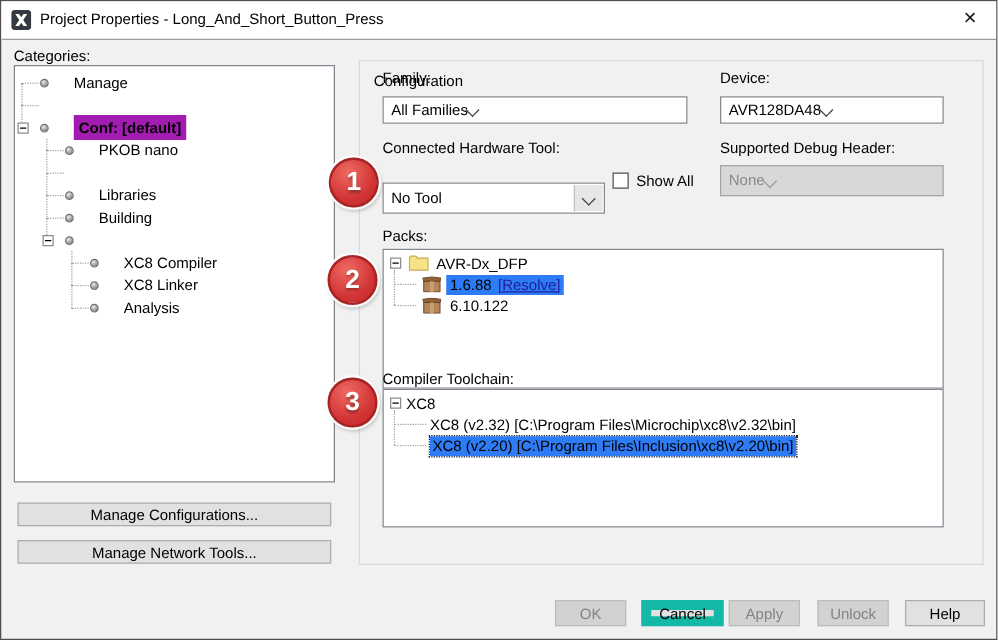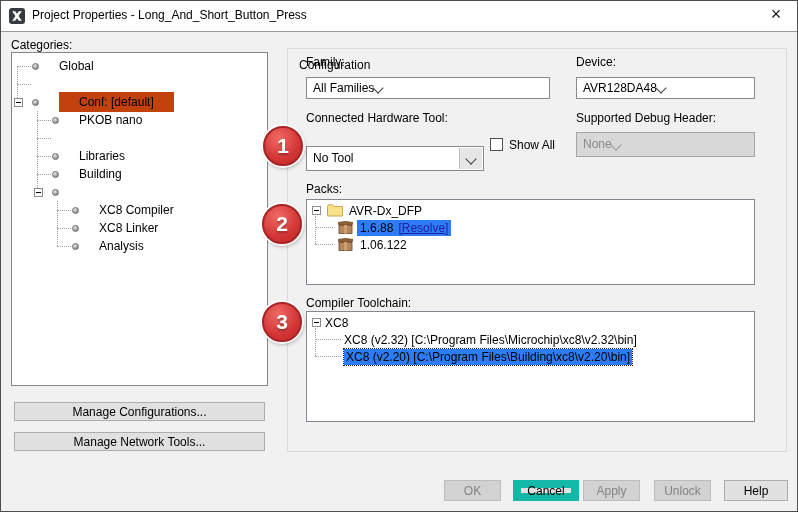--- a/index.html
+++ b/index.html
@@ -15,21 +15,21 @@
   .flabel{position:absolute;white-space:nowrap;}
   .panel-box{position:absolute;background:#ffffff;border:1px solid #82878f;box-sizing:border-box;}
   .groupbox{position:absolute;left:286px;top:47px;width:498px;height:402px;border:1px solid #d9d9d9;}
   .group-label{position:absolute;left:294px;top:57px;background:#f1f1f1;padding:0 4px;}
   
   .crow{position:absolute;left:1px;right:1px;height:18px;display:flex;align-items:center;line-height:18px;white-space:nowrap;}
   .crow.l0{padding-left:19px;} .crow.l1{padding-left:39px;} .crow.l2{padding-left:59px;}
   .bullet{width:7px;height:7px;border-radius:50%;flex:0 0 7px;
     background:radial-gradient(circle at 35% 30%, #ececec, #9d9d9d 60%, #6e6e6e);
     border:1px solid #6f6f6f;box-sizing:border-box;margin-right:20px;}
-  .cat-sel{font-weight:normal;background:#c2410c;padding:1px 20px;}
+  .cat-sel{font-weight:bold;background:#a21caf;padding:1px 4px;}
   .expander{position:absolute;width:9px;height:9px;background:#fff;border:1px solid #8c8c8c;box-sizing:border-box;}
   .expander::after{content:"";position:absolute;left:1px;right:1px;top:3px;height:1px;background:#000;}
   .expander.inline{position:relative;flex:0 0 9px;}
   .dv{position:absolute;width:0;border-left:1px dotted #a3a3a3;}
   .dh{position:absolute;height:0;border-top:1px dotted #a3a3a3;}
   
   .combo{position:absolute;background:#fff;border:1px solid #8a8a8a;box-sizing:border-box;padding-left:6px;overflow:hidden;white-space:nowrap;}
   .combo .chev{position:absolute;width:7px;height:7px;border-right:1px solid #404040;border-bottom:1px solid #404040;transform:rotate(45deg);}
   .combo-btn{position:absolute;right:1px;top:1px;bottom:1px;width:22px;background:#e6e6e6;border-left:1px solid #c0c0c0;}
   .combo.disabled{background:#d8d8d8;color:#8a8a8a;border-color:#a5a5a5;}
@@ -82,21 +82,21 @@
     <div class="dv" style="left:45px;top:148px;height:45px;"></div>
     <div class="dh" style="left:45px;top:157px;width:14px;"></div>
     <div class="dh" style="left:45px;top:175px;width:14px;"></div>
     <div class="dh" style="left:45px;top:193px;width:14px;"></div>
 
     <span class="expander" style="left:2px;top:45px;"></span>
     <span class="expander" style="left:22px;top:135px;"></span>
 
     <div class="crow l0" style="top:4px;">
         <span class="bullet"></span>
-        <span>Global</span>
+        <span>Manage</span>
       </div>
     <div class="crow l0" style="top:40px;">
         <span class="bullet"></span>
         <span class="cat-sel">Conf: [default]</span>
       </div>
     <div class="crow l1" style="top:58px;">
         <span class="bullet"></span>
         <span>PKOB nano</span>
       </div>
     <div class="crow l1" style="top:94px;">
@@ -152,21 +152,21 @@
   <span class="checkbox" style="left:489px;top:137px;"></span>
   <div class="flabel" style="left:508px;top:137px;">Show All</div>
 
   <div class="flabel" style="left:575px;top:110px;">Supported Debug Header:</div>
   <div class="combo disabled" style="left:575px;top:131px;width:179px;height:25px;line-height:23px;">
     <span>None</span>
     <span class="chev" style="top:8px;"></span>
   </div>
 
   <div class="flabel" style="left:305px;top:181px;">Packs:</div>
-  <div class="panel-box" style="left:305px;top:198px;width:449px;height:86px;">
+  <div class="panel-box" style="left:305px;top:198px;width:449px;height:112px;">
     <div class="dv" style="left:8px;top:16px;height:28px;"></div>
     <div class="dh" style="left:8px;top:27px;width:18px;"></div>
     <div class="dh" style="left:8px;top:44px;width:18px;"></div>
     <div class="prow" style="top:2px;padding-left:4px;">
       <span class="expander inline"></span>
       <svg class="ticon" width="16" height="13" viewBox="0 0 16 13">
         <path d="M0.5,2.5 L0.5,12 L15.5,12 L15.5,2.5 L7,2.5 L5.8,0.8 L1.5,0.8 Z" fill="#f7e189" stroke="#c9a94d" stroke-width="1"></path>
       </svg>
       <span class="ticon">AVR-Dx_DFP</span>
     </div>
@@ -177,38 +177,38 @@
         <rect x="6" y="4" width="3" height="8.5" fill="#caa06f"></rect>
       </svg>
       <span class="sel"><span>1.6.88</span><span class="resolve">[Resolve]</span></span>
     </div>
     <div class="prow" style="top:36px;padding-left:30px;">
       <svg width="15" height="13" viewBox="0 0 15 13">
         <rect x="1" y="4" width="13" height="8.5" fill="#b5855c" stroke="#6b4526" stroke-width="0.8"></rect>
         <path d="M1,4 L0,1.5 L7.5,0.5 L15,1.5 L14,4 Z" fill="#8f6239" stroke="#6b4526" stroke-width="0.8"></path>
         <rect x="6" y="4" width="3" height="8.5" fill="#caa06f"></rect>
       </svg>
-      <span style="margin-left:7px;">1.06.122</span>
+      <span style="margin-left:7px;">6.10.122</span>
     </div>
   </div>
 
   <div class="flabel" style="left:305px;top:295px;">Compiler Toolchain:</div>
   <div class="panel-box" style="left:305px;top:310px;width:449px;height:111px;">
     <div class="dv" style="left:8px;top:16px;height:28px;"></div>
     <div class="dh" style="left:8px;top:27px;width:26px;"></div>
     <div class="dh" style="left:8px;top:44px;width:26px;"></div>
     <div class="prow" style="top:2px;padding-left:4px;">
       <span class="expander inline"></span>
       <span style="margin-left:4px;">XC8</span>
     </div>
     <div class="prow" style="top:19px;padding-left:36px;">
       <span>XC8 (v2.32) [C:\Program Files\Microchip\xc8\v2.32\bin]</span>
     </div>
     <div class="prow" style="top:36px;padding-left:36px;">
-      <span class="tsel">XC8 (v2.20) [C:\Program Files\Building\xc8\v2.20\bin]</span>
+      <span class="tsel">XC8 (v2.20) [C:\Program Files\Inclusion\xc8\v2.20\bin]</span>
     </div>
   </div>
 
   <div class="callout" style="left:262px;top:125px;">1</div>
   <div class="callout" style="left:261px;top:203px;">2</div>
   <div class="callout" style="left:261px;top:301px;">3</div>
 
   <div class="btn disabled" style="left:443px;top:479px;width:57px;height:21px;">OK</div>
   <div class="btn focused" style="left:512px;top:479px;width:66px;height:21px;">Cancel</div>
   <div class="btn disabled" style="left:582px;top:479px;width:57px;height:21px;">Apply</div>

